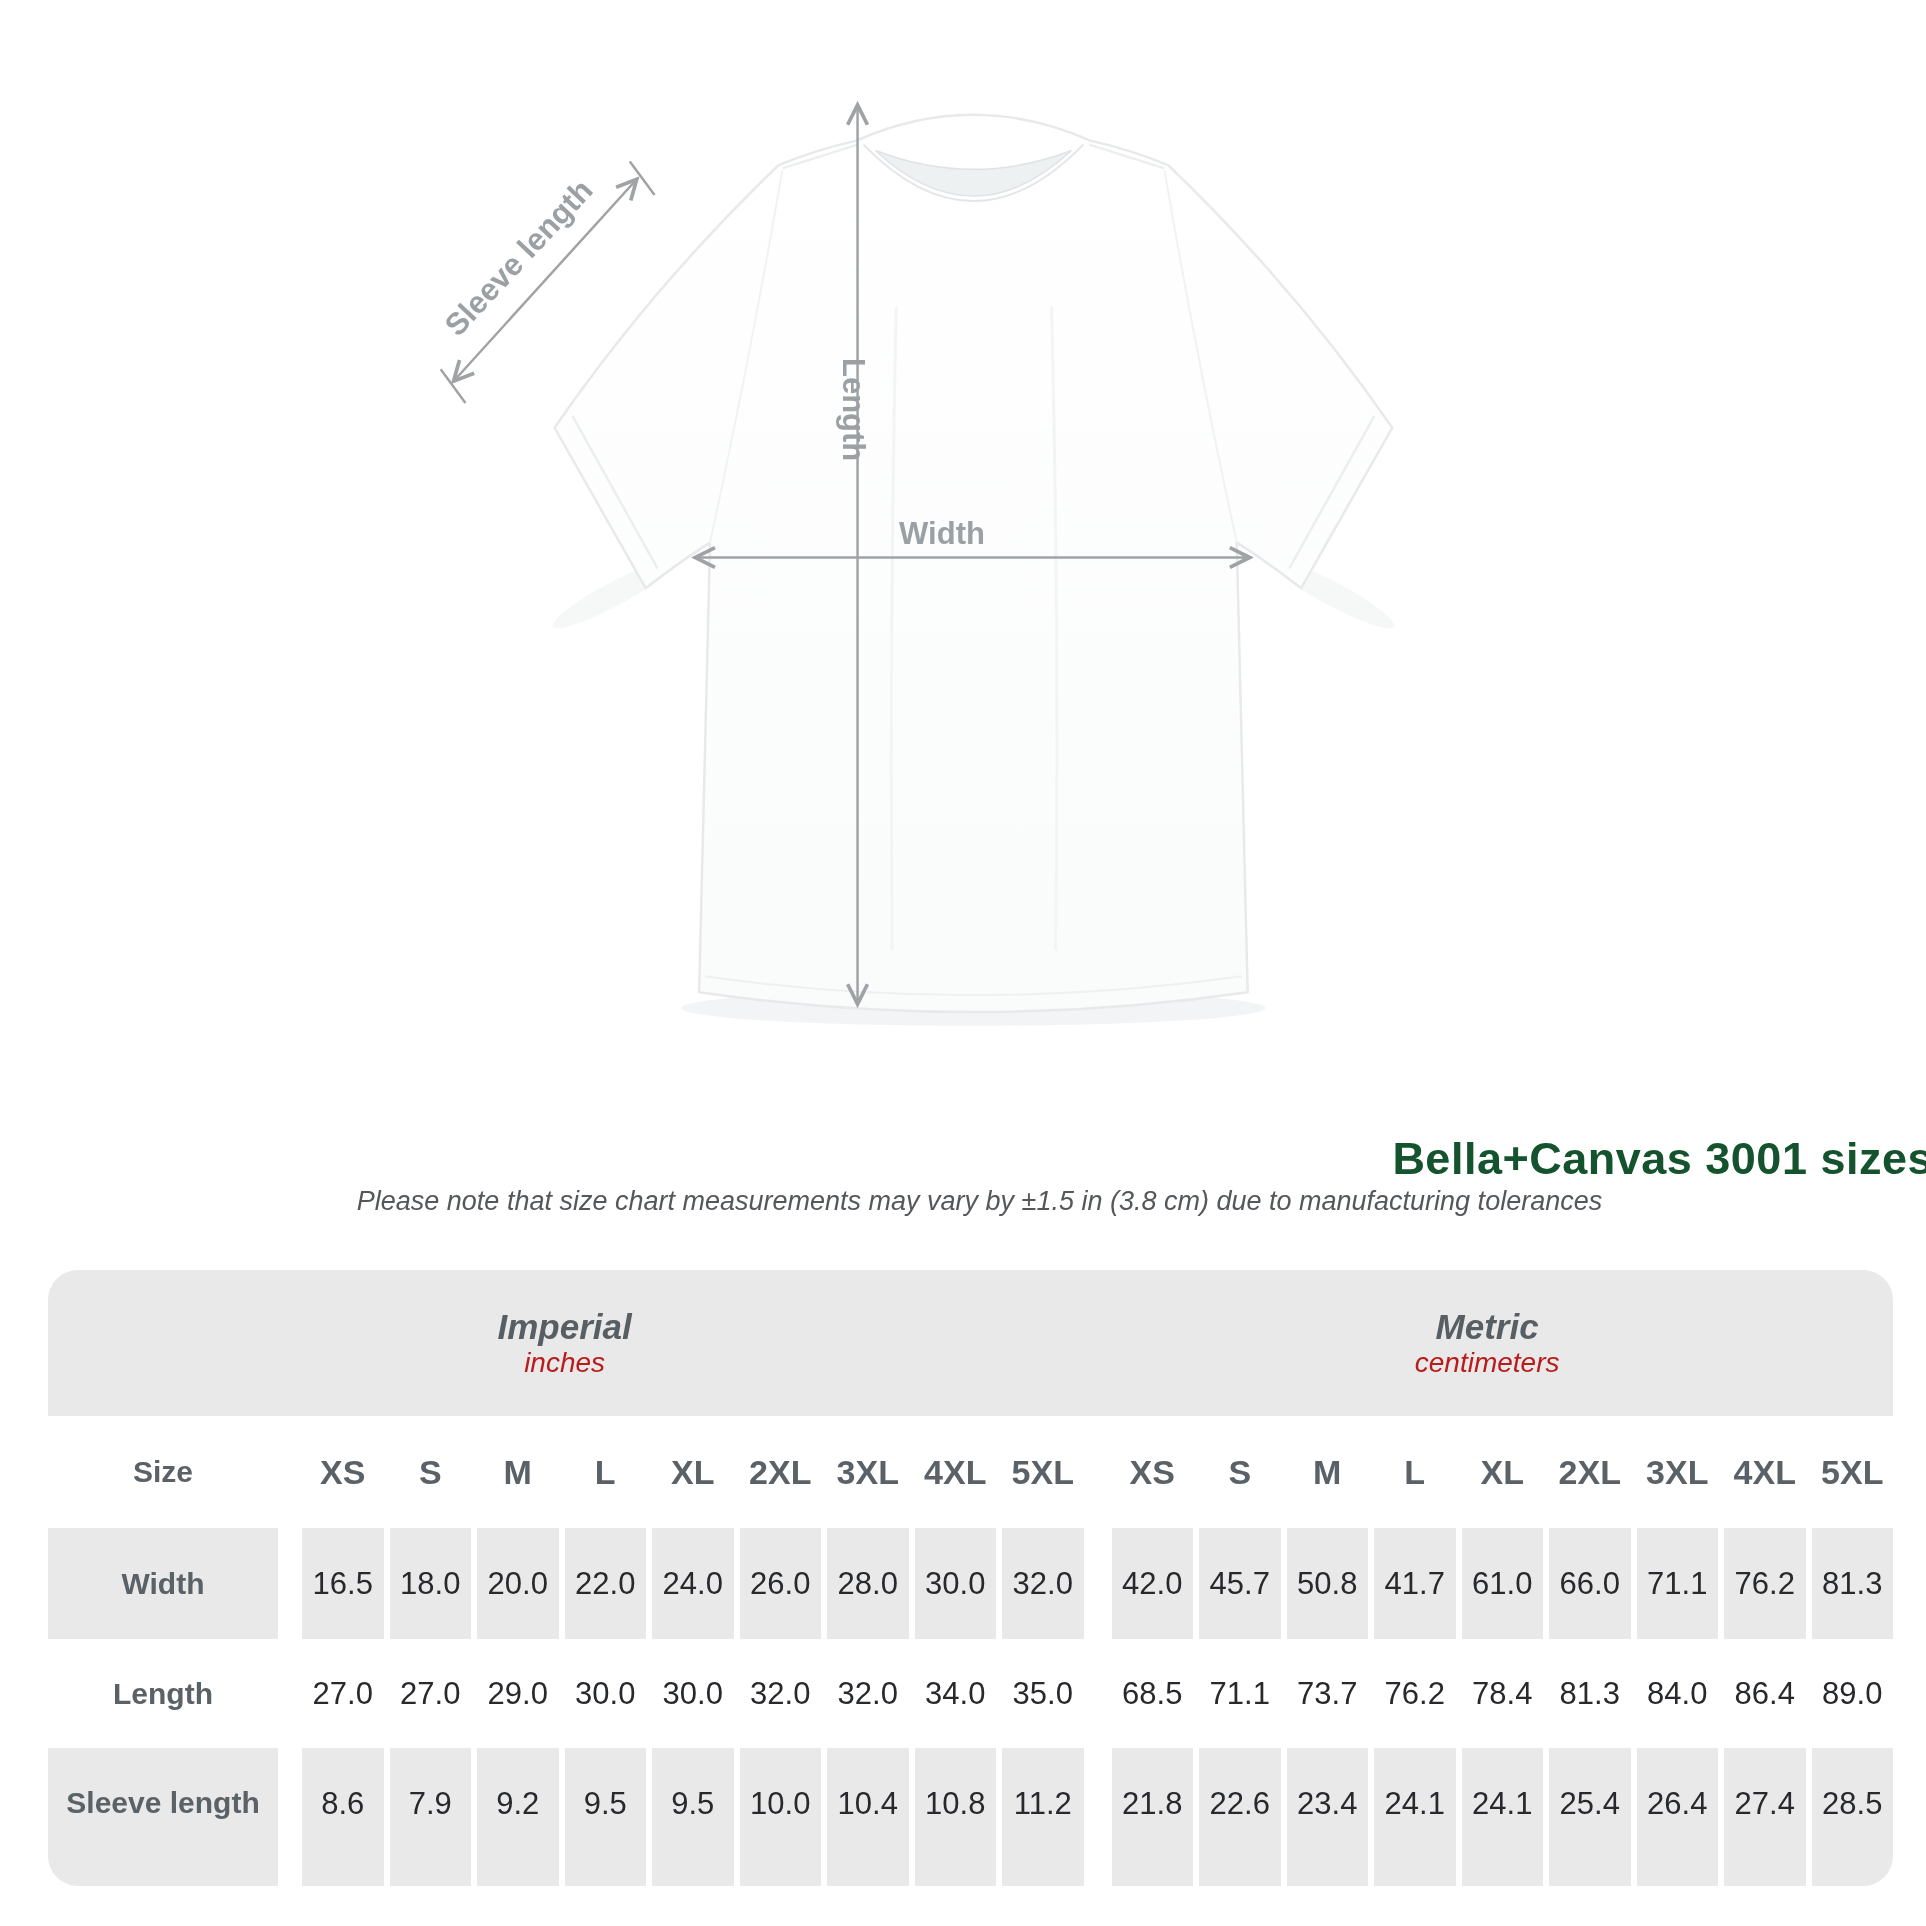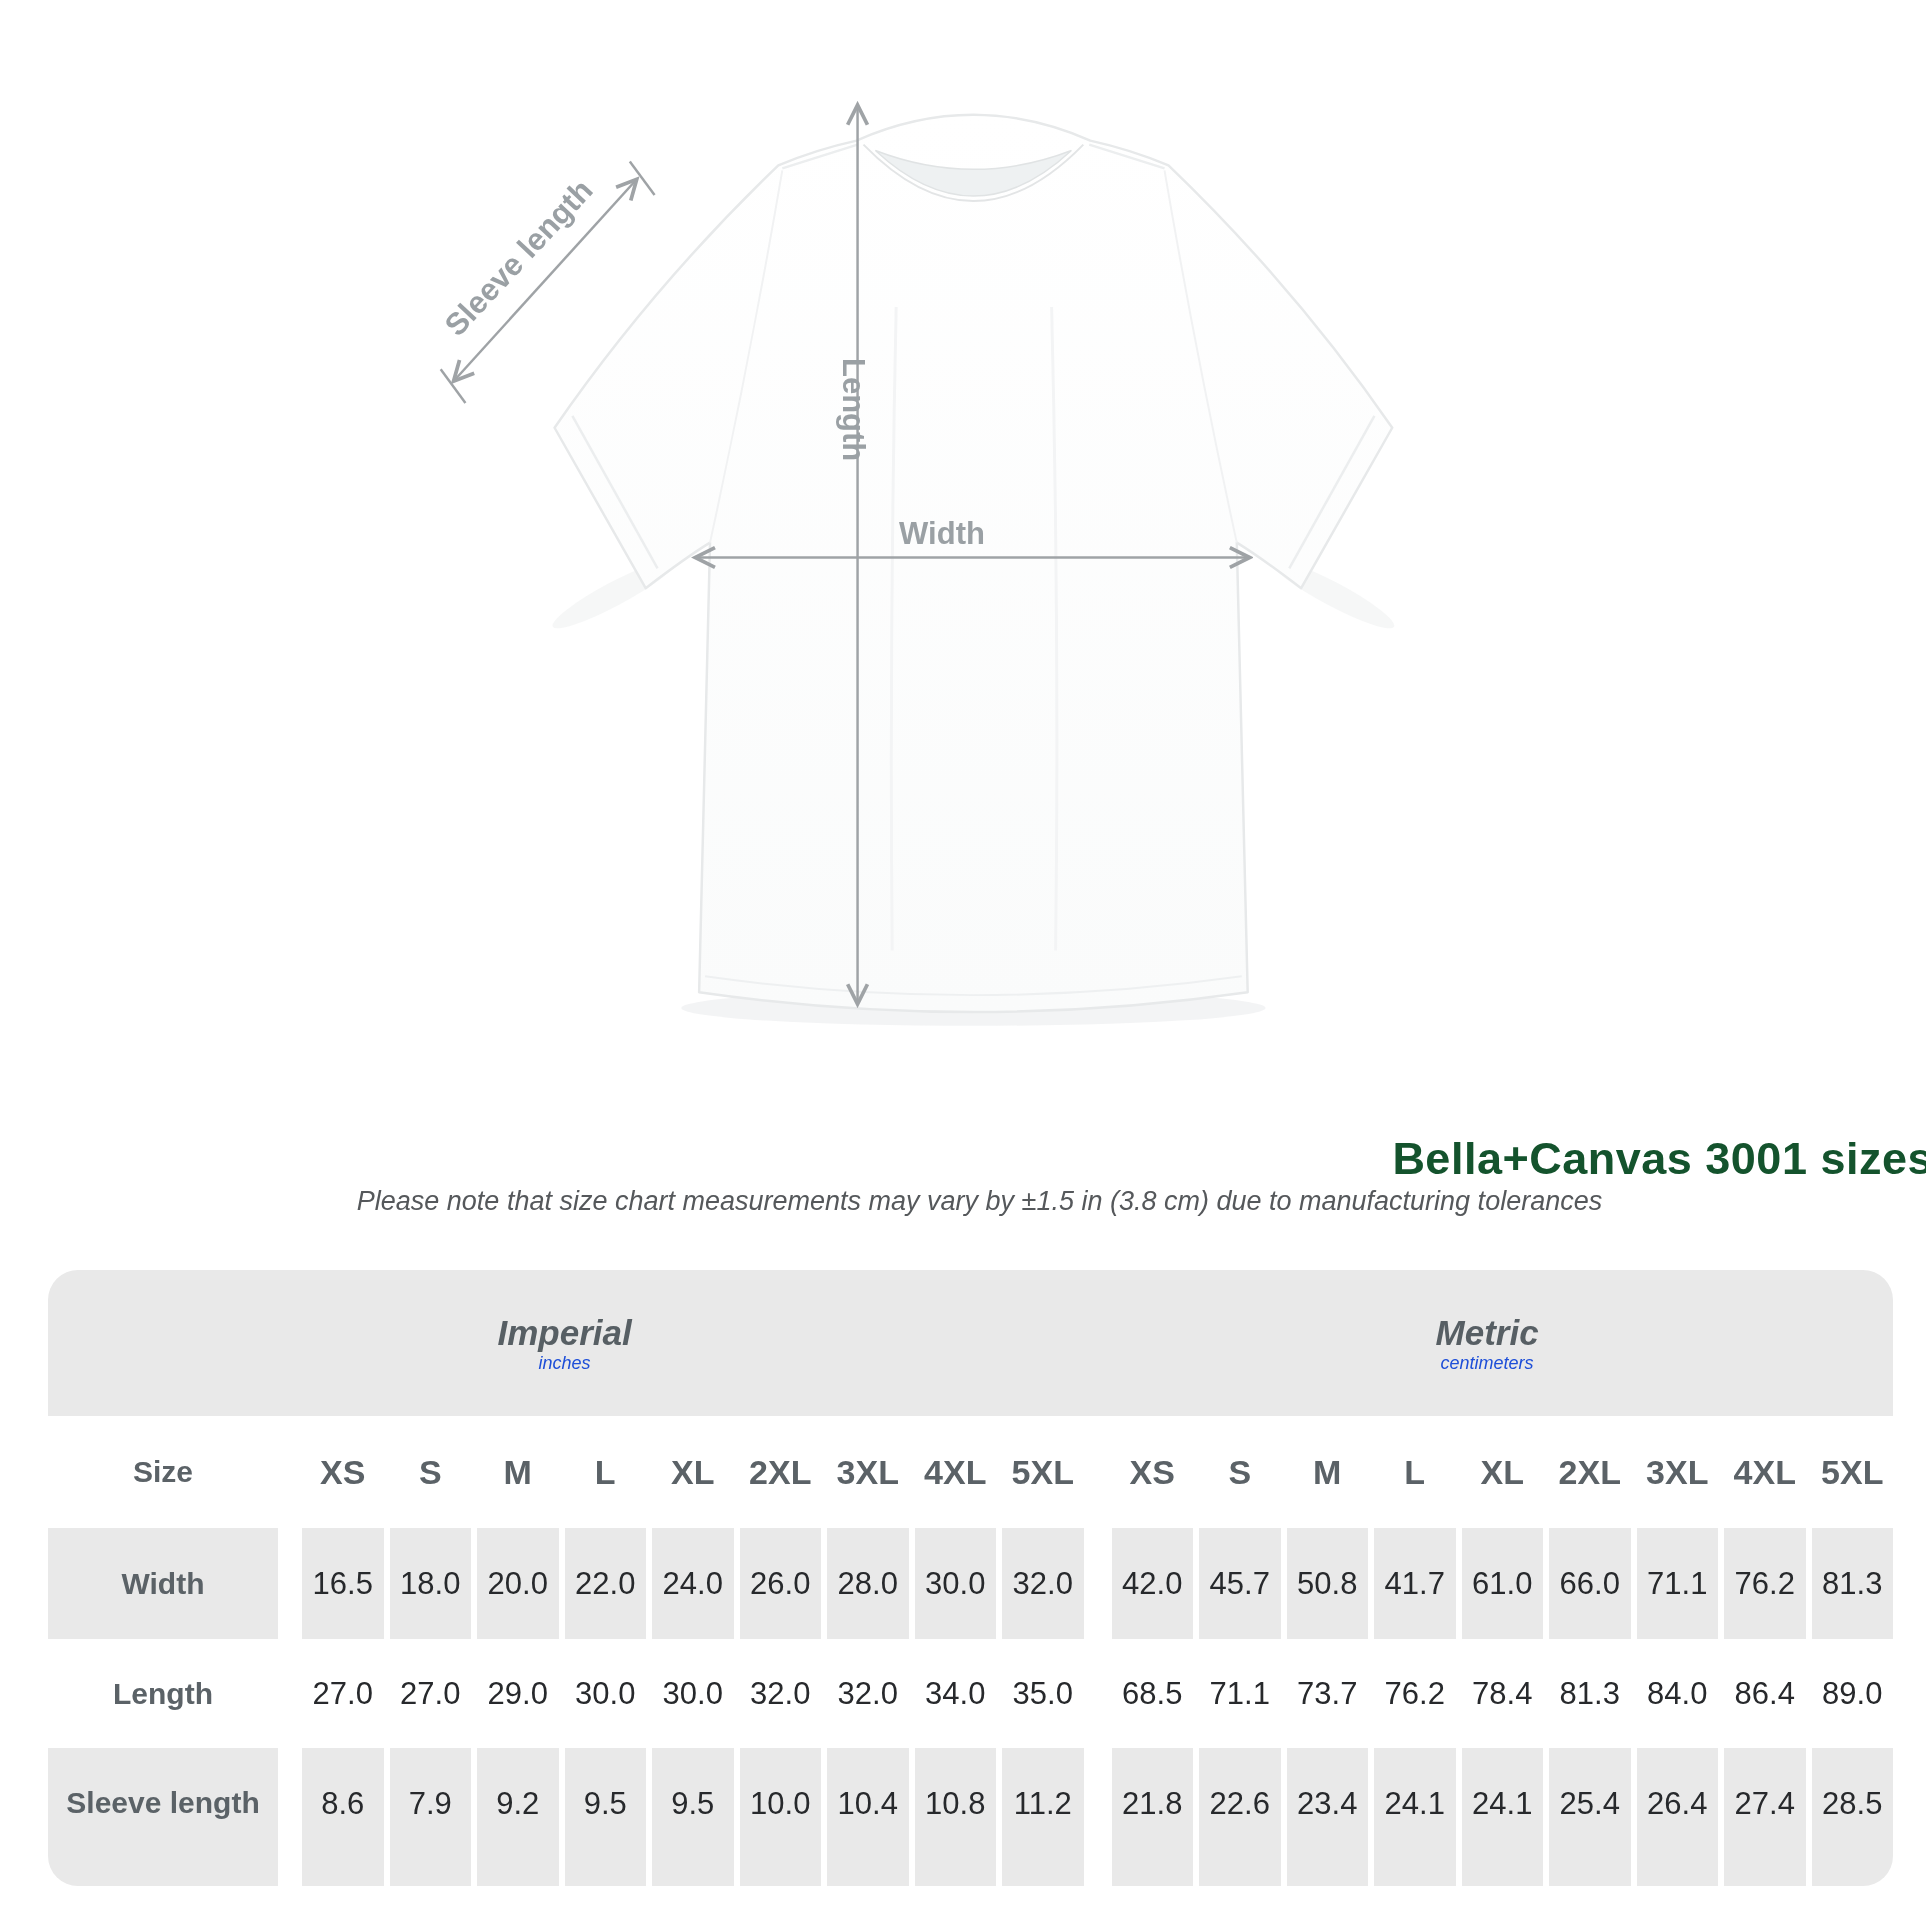--- a/index.html
+++ b/index.html
@@ -17,21 +17,21 @@
   .page-note{position:absolute;left:16px;top:1186px;width:100%;text-align:center;margin:0;
              font-size:27px;font-style:italic;color:#55585b;}
   
   .size-table{position:absolute;left:48px;top:1270px;width:1845px;height:616px;
               border-radius:30px;overflow:hidden;background:#ffffff;}
   .band{display:flex;height:146px;background:#e9e9e9;}
   .band-cell{display:flex;flex-direction:column;align-items:center;justify-content:center;gap:0;}
   .band-cell.left{flex:0 0 56%;}
   .band-cell.right{flex:1;}
   .unit-title{font-size:35px;font-weight:bold;font-style:italic;color:#575f64;}
-  .unit-sub{font-size:18px;font-style:italic;color:#1d4ed8;}
+  .unit-sub{font-size:28px;font-style:italic;color:#b91c1c;}
   .trow{display:grid;grid-template-columns:230px 12px repeat(9,1fr) 16px repeat(9,1fr);
         column-gap:6px;background:#ffffff;}
   .trow.r-size{height:112px;}
   .trow.r-width{height:111px;}
   .trow.r-length{height:109px;}
   .trow.r-sleeve{height:139px;padding-bottom:0;}
   .cell{display:flex;align-items:center;justify-content:center;background:#ffffff;}
   .trow.gray .cell{background:#e9e9e9;}
   .trow .cell.spacer{background:transparent;}
   .trow.r-sleeve .cell{align-items:flex-start;padding-top:38px;}

